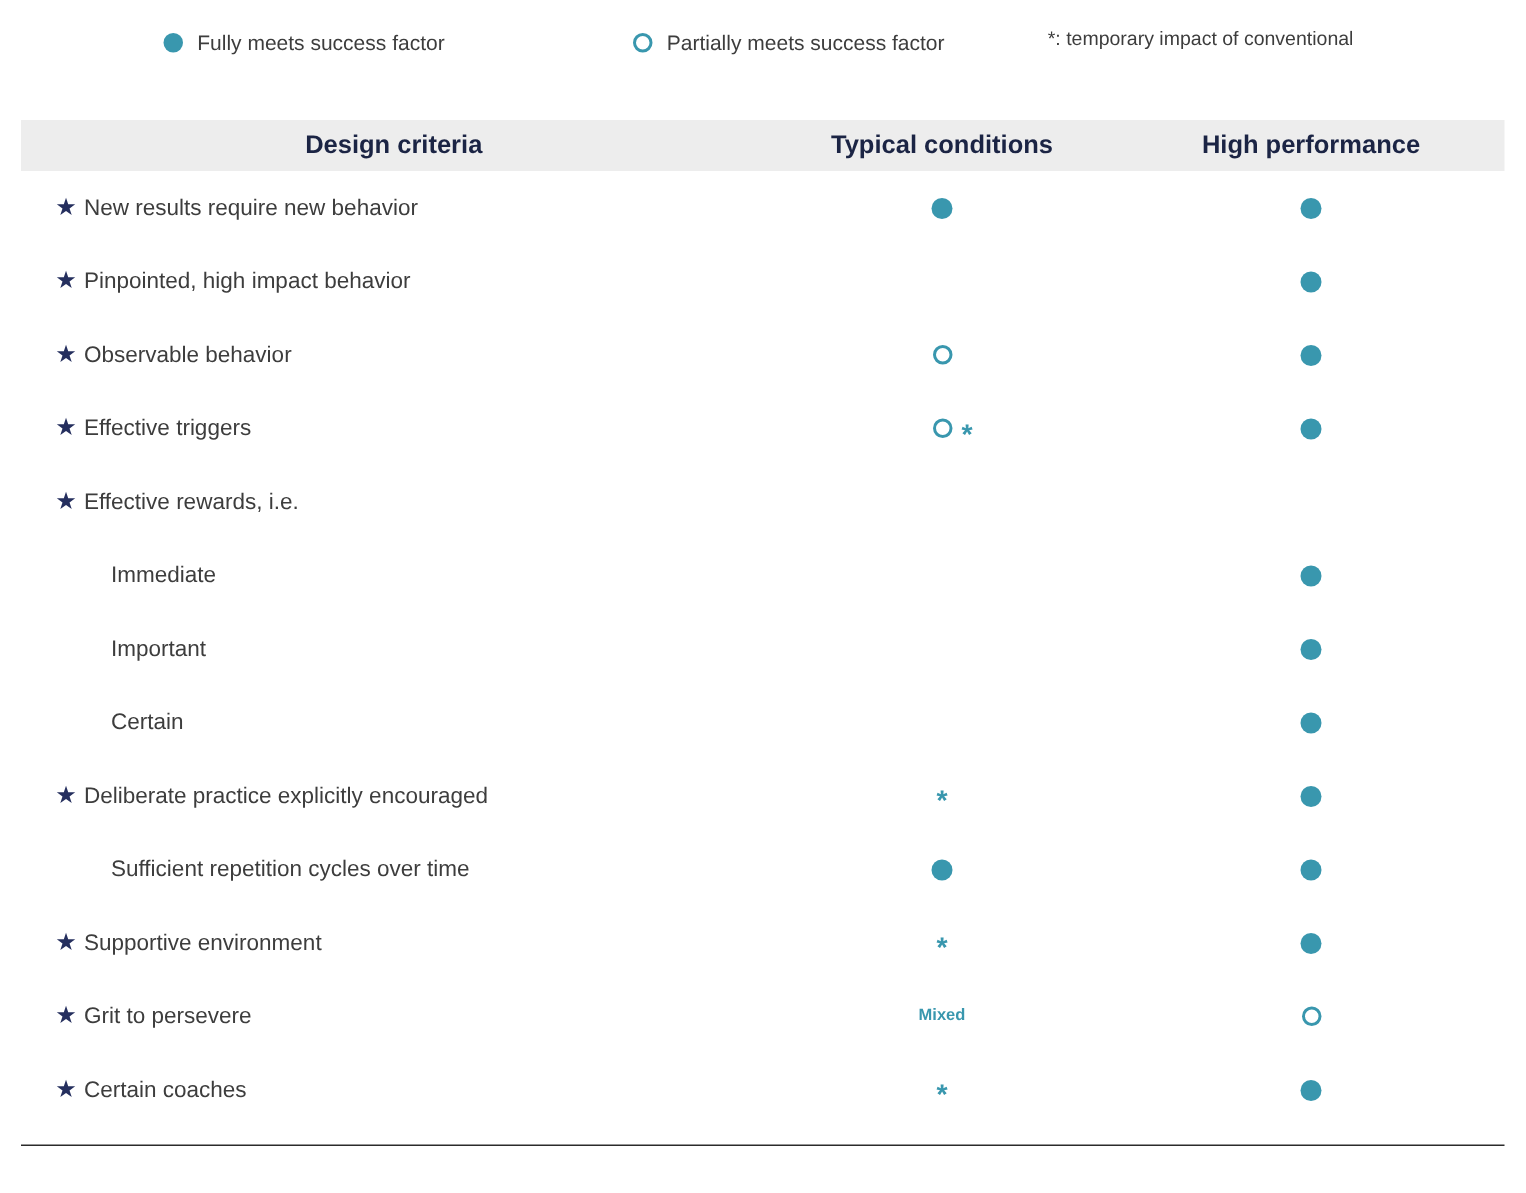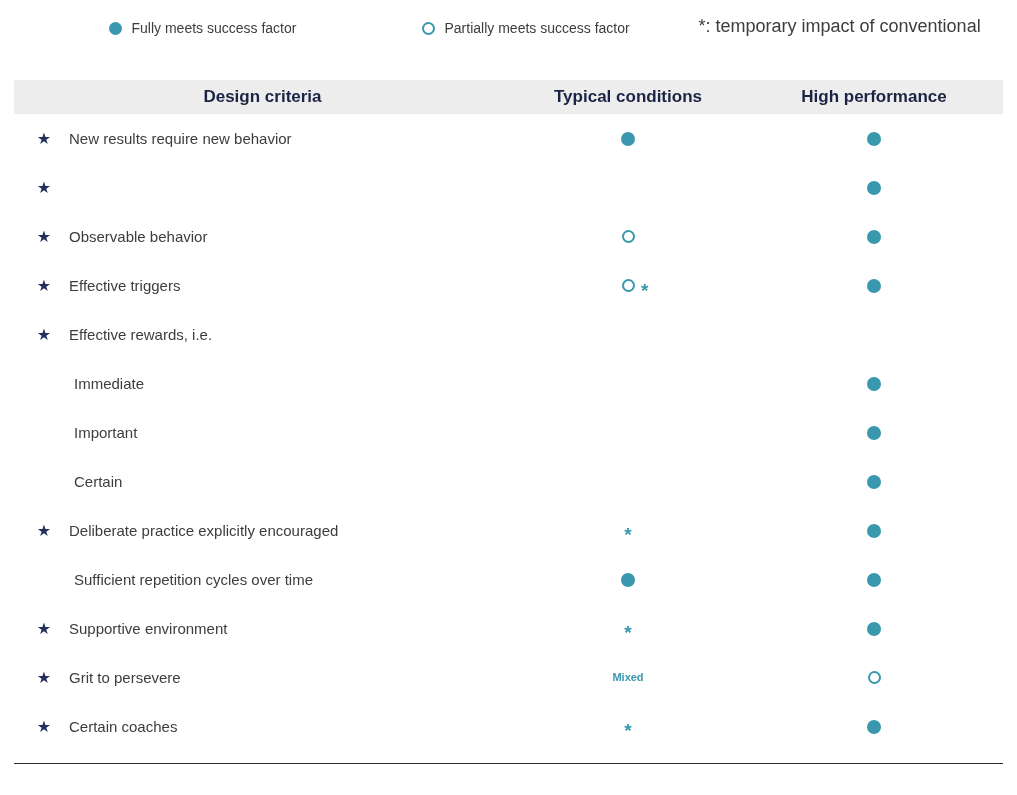--- a/index.html
+++ b/index.html
@@ -13,34 +13,34 @@
   }
 
   
   .legend { display: flex; align-items: flex-start; height: 80px; padding: 17px 0 0 90px; justify-content: center; }
   .legend-item { display: flex; align-items: center; height: 22px; }
   .legend-item.li1 { width: 313px; }
   .legend-item.li2 { width: 277px; }
   .lg-dot  { width: 13px; height: 13px; border-radius: 50%; background: var(--teal); margin-right: 10px; flex: none; }
   .lg-ring { width: 13px; height: 13px; border-radius: 50%; background: #fff; border: 2px solid var(--teal); margin-right: 10px; flex: none; }
   .legend-label { font-size: 14px; color: var(--row-text); }
-  .note { width: 300px; font-size: 18px; line-height: 18px; color: var(--row-text); }
+  .note { width: 300px; font-size: 13px; line-height: 18px; color: var(--row-text); }
 
   
   .table { margin: 0 14px; }
   .thead {
     display: grid; grid-template-columns: 497px 234px 258px;
     background: #ededed; height: 34px; align-items: center;
   }
   .th { text-align: center; font-size: 17px; font-weight: 700; color: var(--header-text); }
 
   .row { display: grid; grid-template-columns: 497px 234px 258px; height: 49px; align-items: center; }
   .c1 { display: flex; align-items: center; padding-left: 22px; }
   .star { width: 16px; font-size: 16px; line-height: 1; color: var(--navy); text-align: center; flex: none; }
-  .label { margin-left: 17px; font-size: 15px; color: var(--row-text); }
+  .label { margin-left: 4px; font-size: 15px; color: var(--row-text); }
   .row[data-indent="1"] .label { margin-left: 22px; }
 
   .cell { position: relative; display: flex; align-items: center; justify-content: center; height: 100%; }
   .dot { display: none; border-radius: 50%; flex: none; }
   .cell[data-marker="full"] .dot { display: block; width: 14px; height: 14px; background: var(--teal); }
   .cell[data-marker="partial"] .dot { display: block; width: 13px; height: 13px; background: #fff; border: 2px solid var(--teal); }
 
   .suffix { color: var(--teal); font-weight: 700; line-height: 1; }
   .suffix[data-kind="asterisk"] { font-size: 19px; transform: translateY(4px); }
   .suffix[data-kind="text"] { font-size: 11px; text-align: center; }
@@ -82,20 +82,21 @@
       <span class="suffix"></span>
     </div>
     <div class="cell" data-marker="full">
       <span class="dot"></span>
     </div>
   </div>
 
   <div class="row">
     <div class="c1">
       <span class="star">★</span>
+      <span class="label">Pinpointed, high impact behavior</span>
     </div>
     <div class="cell" data-marker="none">
 
       <span class="suffix"></span>
     </div>
     <div class="cell" data-marker="full">
       <span class="dot"></span>
     </div>
   </div>
 

